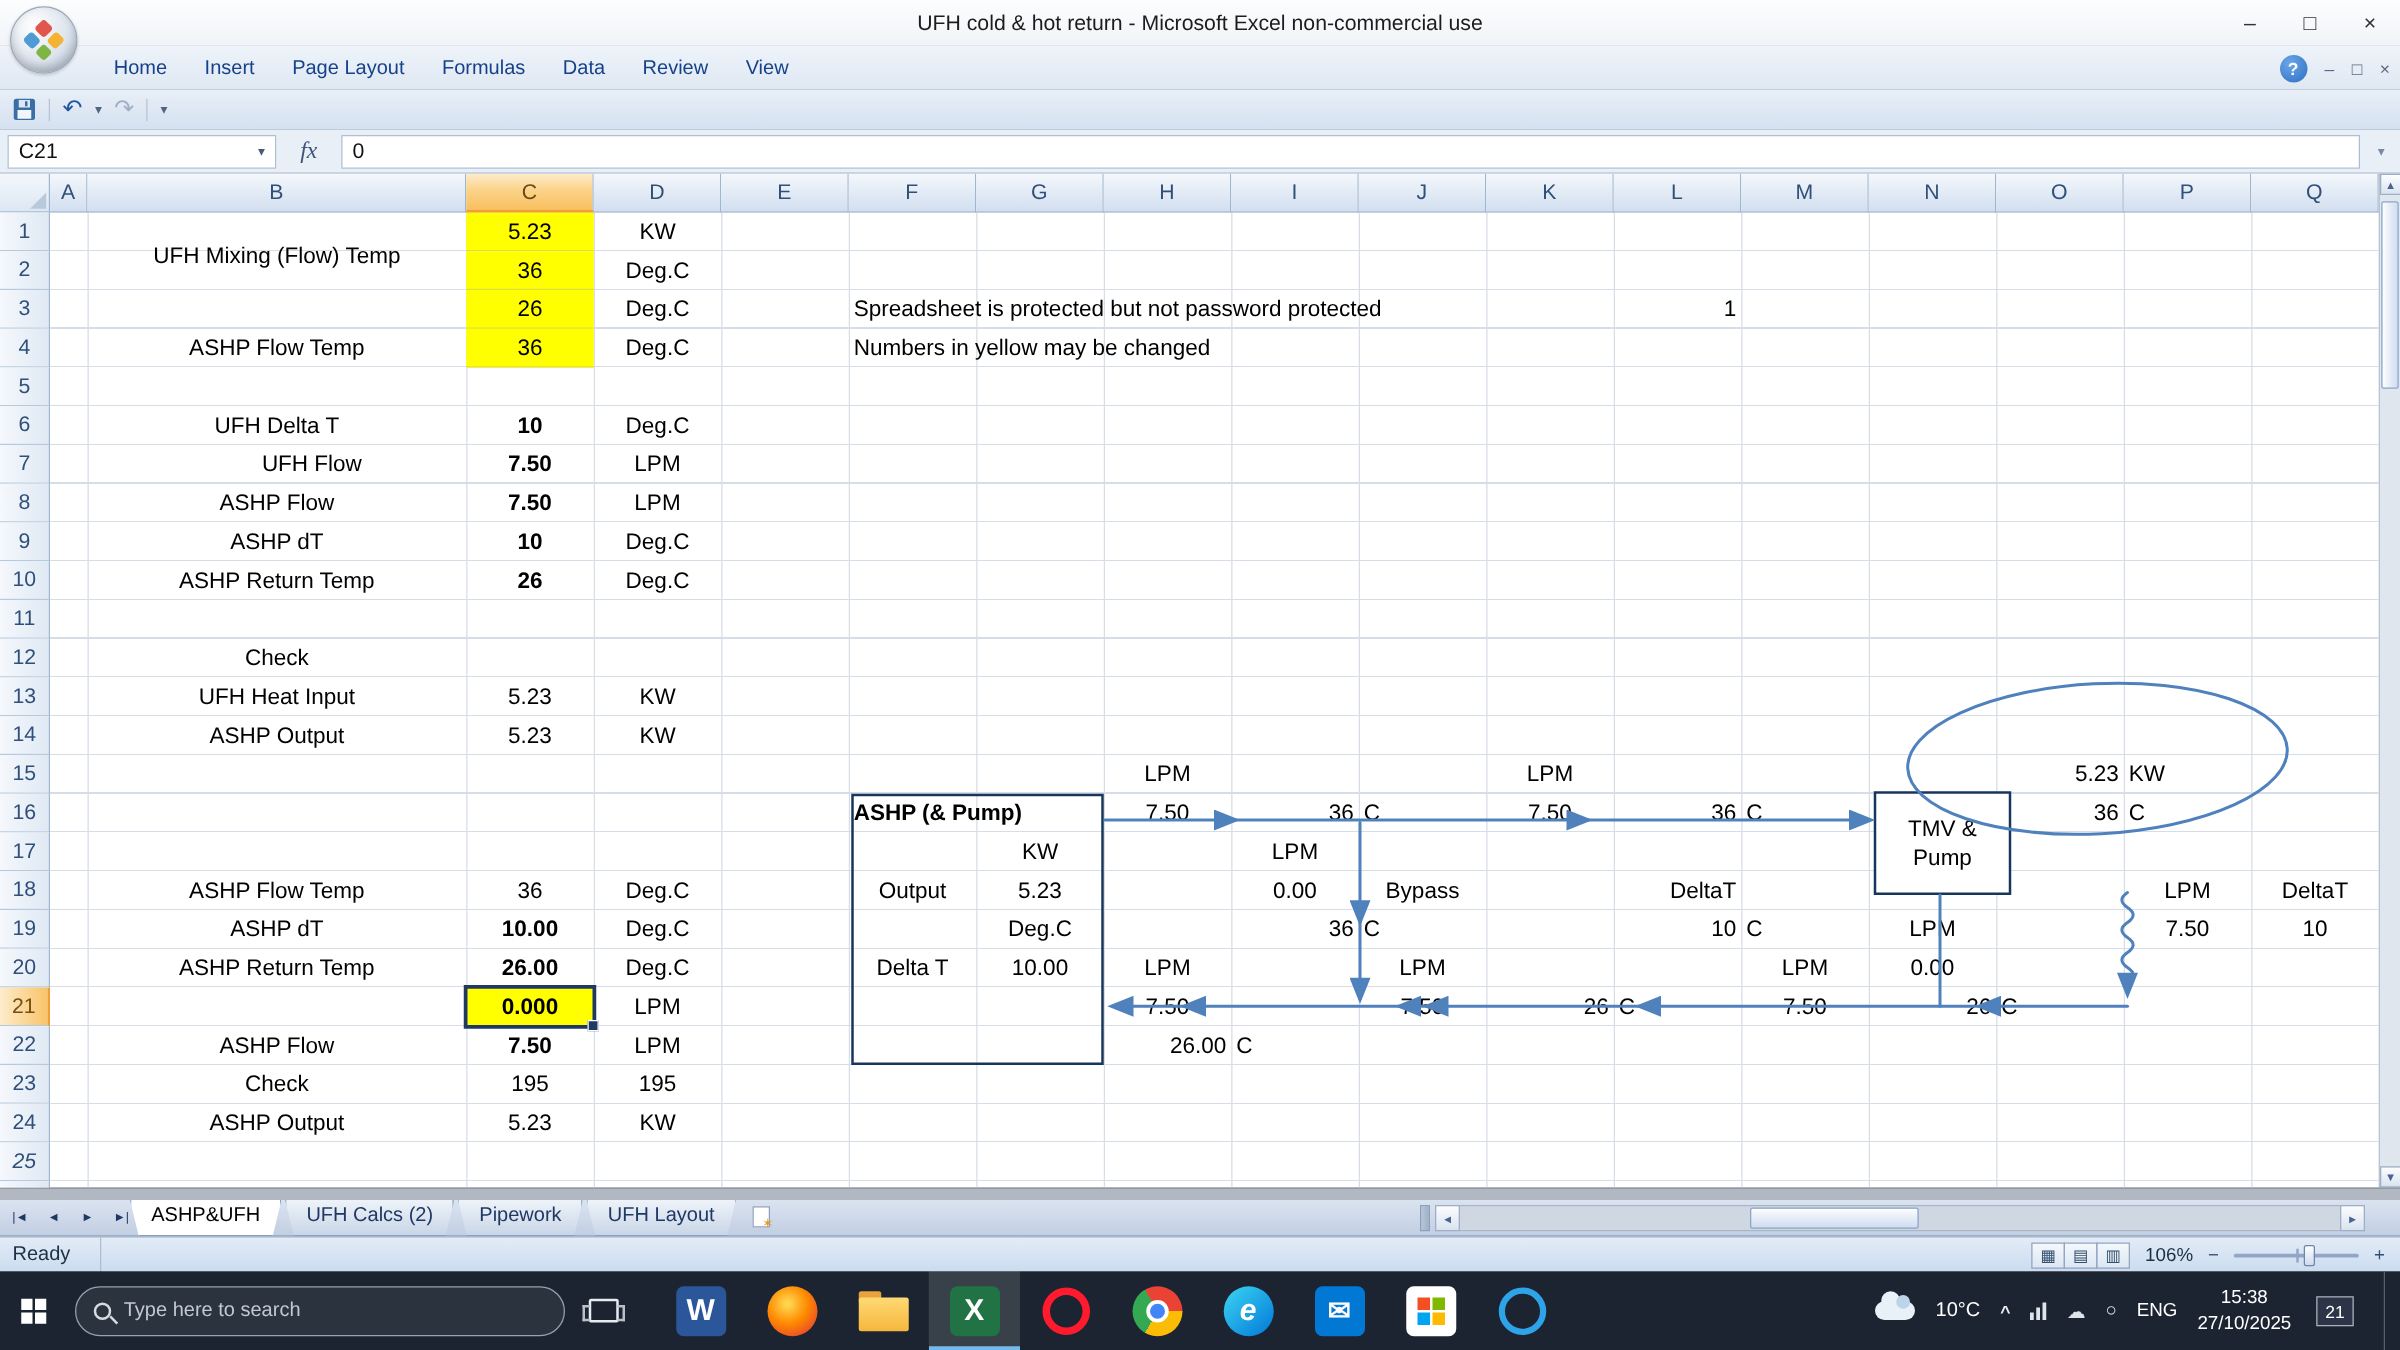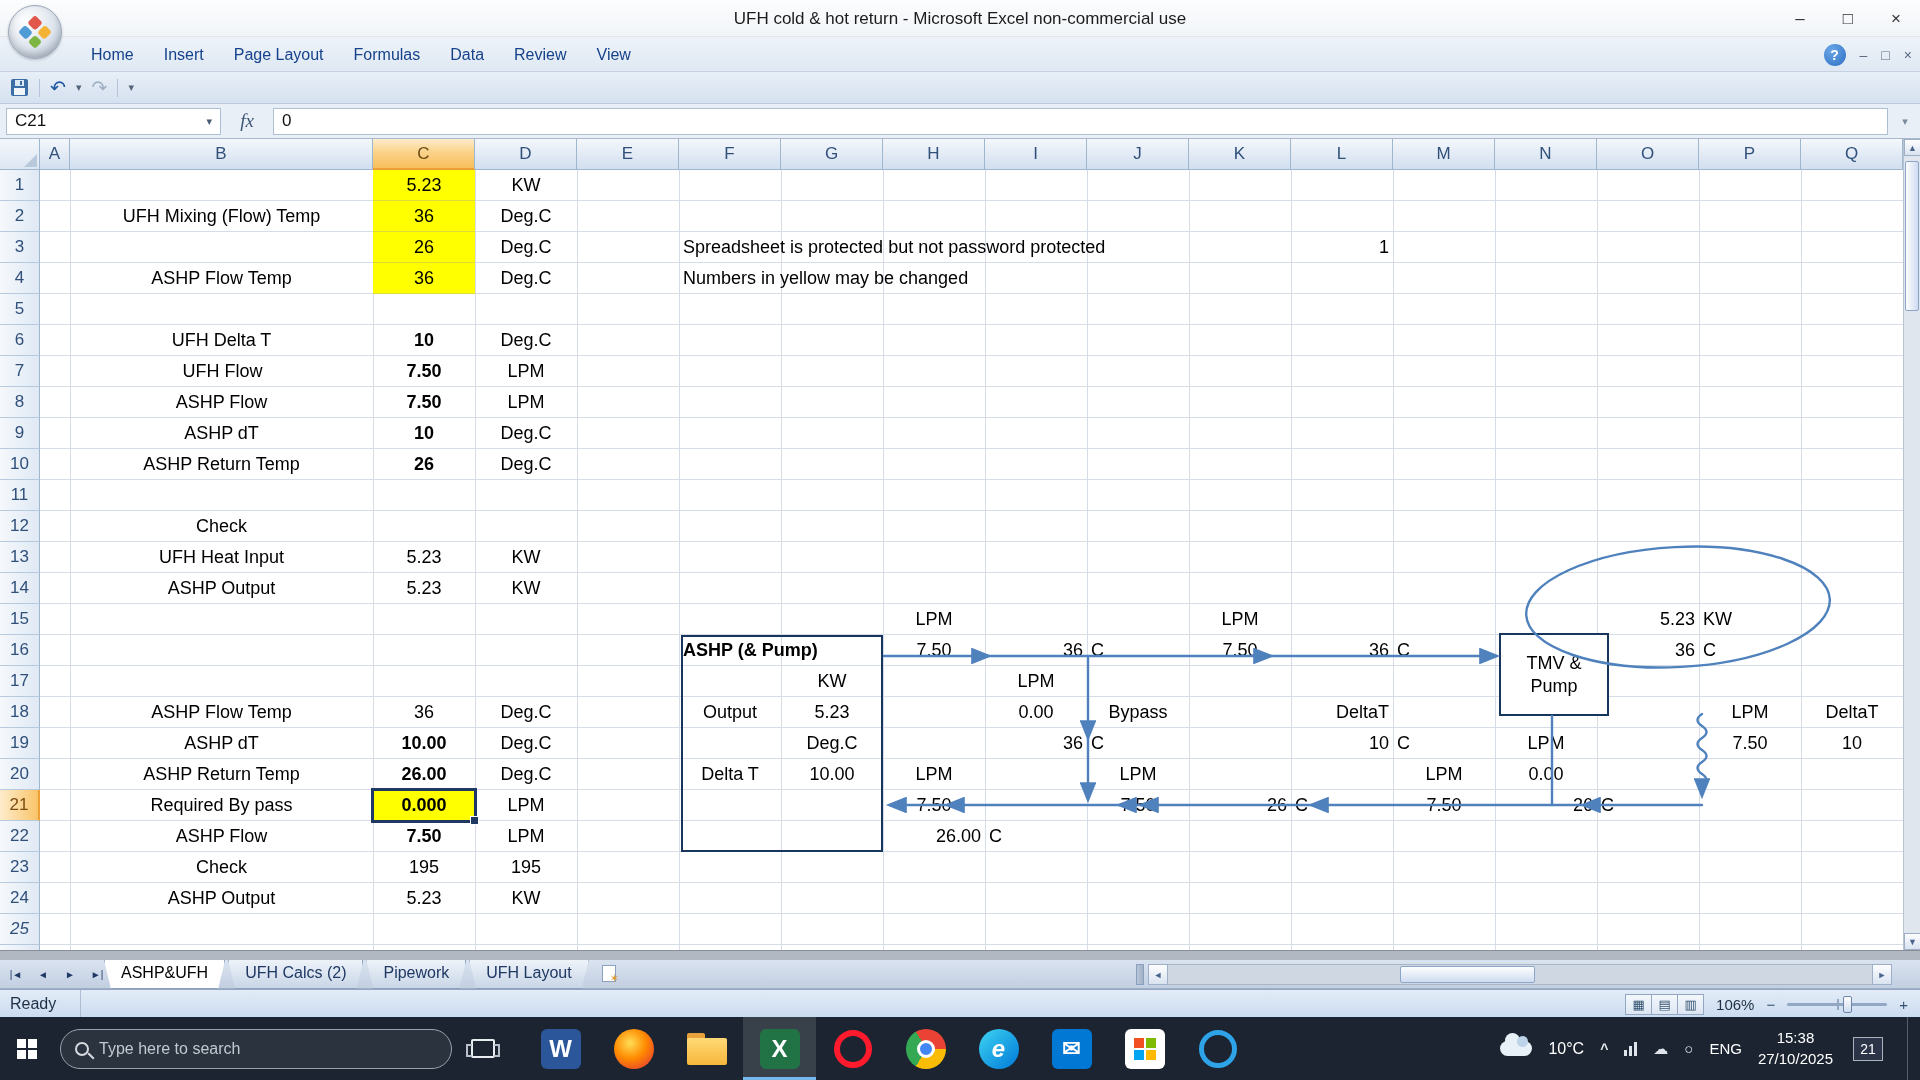--- a/index.html
+++ b/index.html
@@ -341,35 +341,35 @@
       <div class="rowhdr" style="top: 589px;">19</div>
       <div class="rowhdr" style="top: 620px;">20</div>
       <div class="rowhdr sel" style="top: 651px;">21</div>
       <div class="rowhdr" style="top: 682px;">22</div>
       <div class="rowhdr" style="top: 713px;">23</div>
       <div class="rowhdr" style="top: 744px;">24</div>
       <div class="rowhdr" style="top: 775px; font-style: italic;">25</div>
       <div class="rowhdr" style="top: 806px;">26</div>
       <div class="cell yellow" style="left: 373px; top: 31px; width: 102px;">5.23</div>
       <div class="cell" style="left: 475px; top: 31px; width: 102px;">KW</div>
-      <div class="cell" style="left: 70px; top: 62px; width: 303px;">UFH Mixing (Flow) Temp</div>
+      <div class="cell" style="left: 70px; top: 50px; width: 303px;">UFH Mixing (Flow) Temp</div>
       <div class="cell yellow" style="left: 373px; top: 62px; width: 102px;">36</div>
       <div class="cell" style="left: 475px; top: 62px; width: 102px;">Deg.C</div>
       <div class="cell yellow" style="left: 373px; top: 93px; width: 102px;">26</div>
       <div class="cell" style="left: 475px; top: 93px; width: 102px;">Deg.C</div>
       <div class="cell al" style="left: 679px; top: 93px; width: 102px;">Spreadsheet is protected but not password protected</div>
       <div class="cell ar" style="left: 1291px; top: 93px; width: 102px;">1</div>
       <div class="cell" style="left: 70px; top: 124px; width: 303px;">ASHP Flow Temp</div>
       <div class="cell yellow" style="left: 373px; top: 124px; width: 102px;">36</div>
       <div class="cell" style="left: 475px; top: 124px; width: 102px;">Deg.C</div>
       <div class="cell al" style="left: 679px; top: 124px; width: 102px;">Numbers in yellow may be changed</div>
       <div class="cell" style="left: 70px; top: 186px; width: 303px;">UFH Delta T</div>
       <div class="cell bold" style="left: 373px; top: 186px; width: 102px;">10</div>
       <div class="cell" style="left: 475px; top: 186px; width: 102px;">Deg.C</div>
-      <div class="cell" style="left: 61px; top: 217px; width: 303px; padding-left: 24px;">UFH Flow</div>
+      <div class="cell" style="left: 88px; top: 217px; width: 303px; padding-left: 24px;">UFH Flow</div>
       <div class="cell bold" style="left: 373px; top: 217px; width: 102px;">7.50</div>
       <div class="cell" style="left: 475px; top: 217px; width: 102px;">LPM</div>
       <div class="cell" style="left: 70px; top: 248px; width: 303px;">ASHP Flow</div>
       <div class="cell bold" style="left: 373px; top: 248px; width: 102px;">7.50</div>
       <div class="cell" style="left: 475px; top: 248px; width: 102px;">LPM</div>
       <div class="cell" style="left: 70px; top: 279px; width: 303px;">ASHP dT</div>
       <div class="cell bold" style="left: 373px; top: 279px; width: 102px;">10</div>
       <div class="cell" style="left: 475px; top: 279px; width: 102px;">Deg.C</div>
       <div class="cell" style="left: 70px; top: 310px; width: 303px;">ASHP Return Temp</div>
       <div class="cell bold" style="left: 373px; top: 310px; width: 102px;">26</div>
@@ -419,21 +419,20 @@
       <div class="cell" style="left: 1801px; top: 589px; width: 102px;">10</div>
       <div class="cell" style="left: 70px; top: 620px; width: 303px;">ASHP Return Temp</div>
       <div class="cell bold" style="left: 373px; top: 620px; width: 102px;">26.00</div>
       <div class="cell" style="left: 475px; top: 620px; width: 102px;">Deg.C</div>
       <div class="cell" style="left: 679px; top: 620px; width: 102px;">Delta T</div>
       <div class="cell" style="left: 781px; top: 620px; width: 102px;">10.00</div>
       <div class="cell" style="left: 883px; top: 620px; width: 102px;">LPM</div>
       <div class="cell" style="left: 1087px; top: 620px; width: 102px;">LPM</div>
       <div class="cell" style="left: 1393px; top: 620px; width: 102px;">LPM</div>
       <div class="cell" style="left: 1495px; top: 620px; width: 102px;">0.00</div>
-      <div class="cell" style="left: 70px; top: 651px; width: 303px;">Required By pass</div>
       <div class="cell yellow bold" style="left: 373px; top: 651px; width: 102px;">0.000</div>
       <div class="cell" style="left: 475px; top: 651px; width: 102px;">LPM</div>
       <div class="cell" style="left: 883px; top: 651px; width: 102px;">7.50</div>
       <div class="cell" style="left: 1087px; top: 651px; width: 102px;">7.50</div>
       <div class="cell ar" style="left: 1189px; top: 651px; width: 102px;">26</div>
       <div class="cell al" style="left: 1291px; top: 651px; width: 102px;">C</div>
       <div class="cell" style="left: 1393px; top: 651px; width: 102px;">7.50</div>
       <div class="cell ar" style="left: 1495px; top: 651px; width: 102px;">26</div>
       <div class="cell al" style="left: 1597px; top: 651px; width: 102px;">C</div>
       <div class="cell" style="left: 70px; top: 682px; width: 303px;">ASHP Flow</div>

